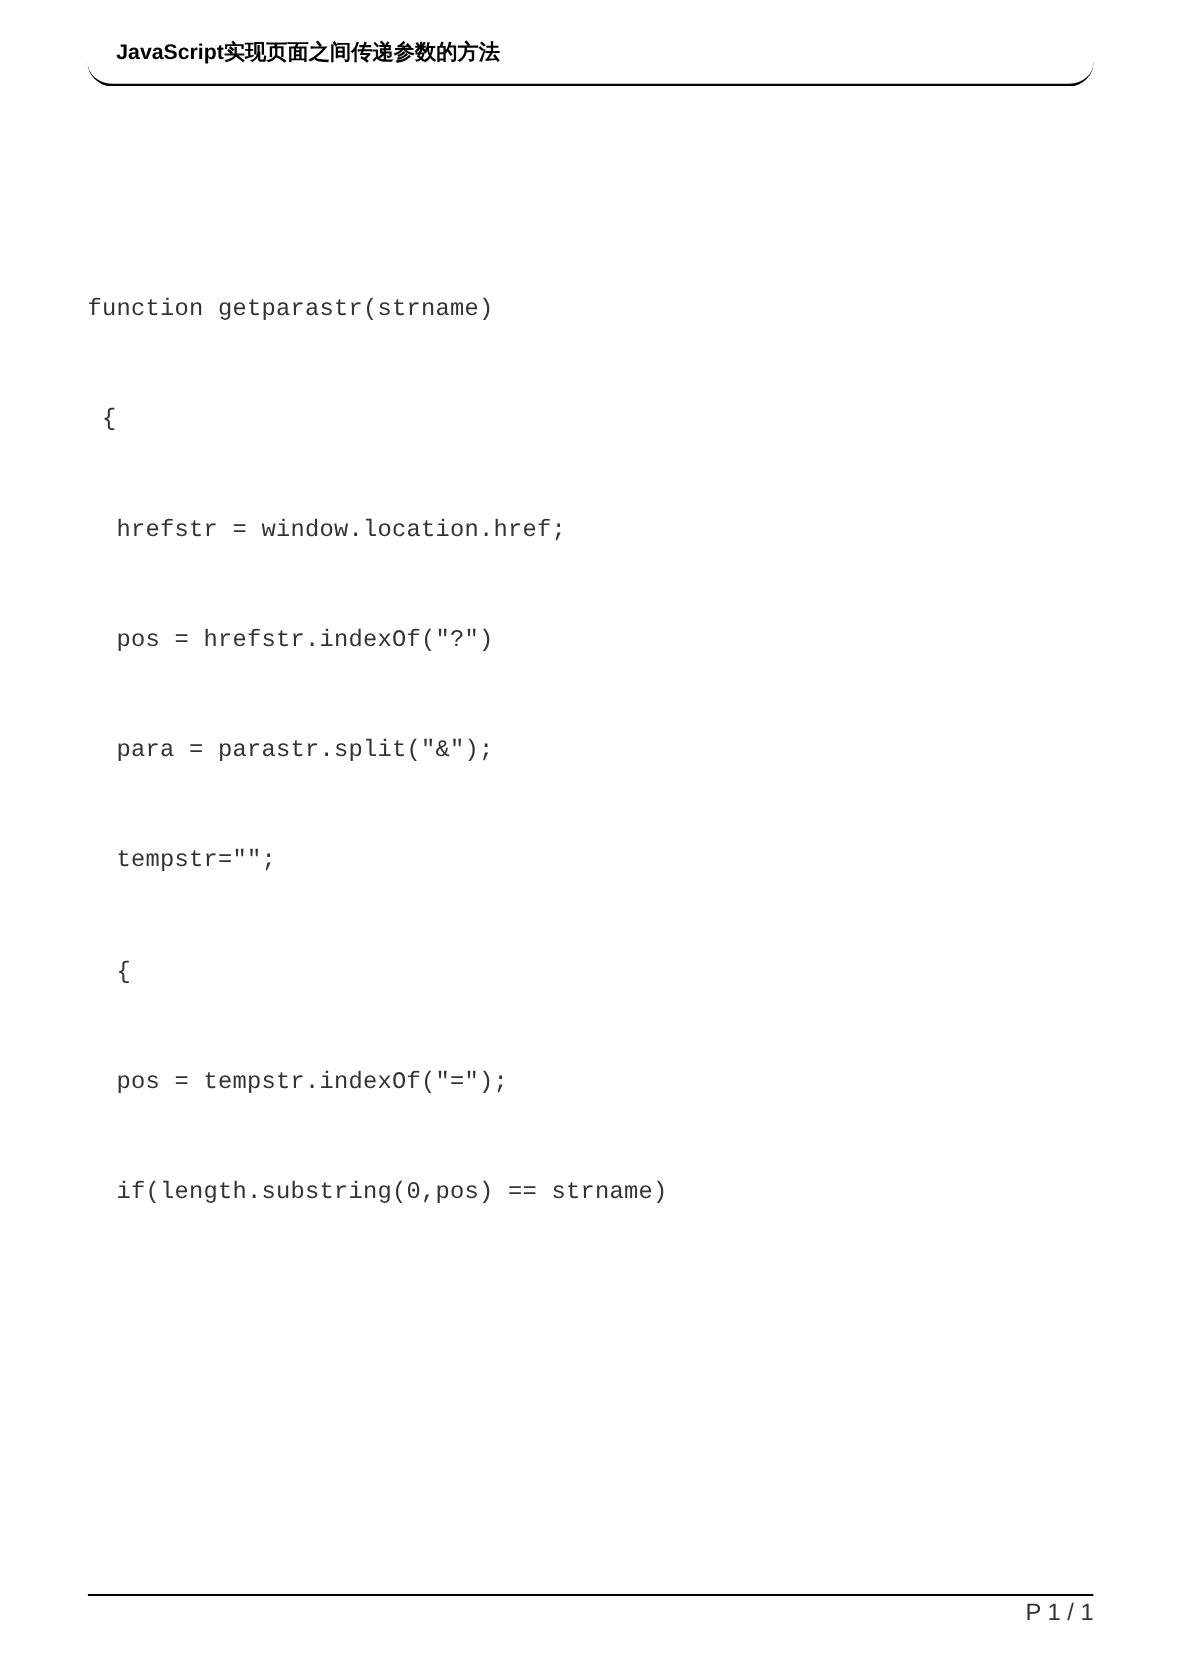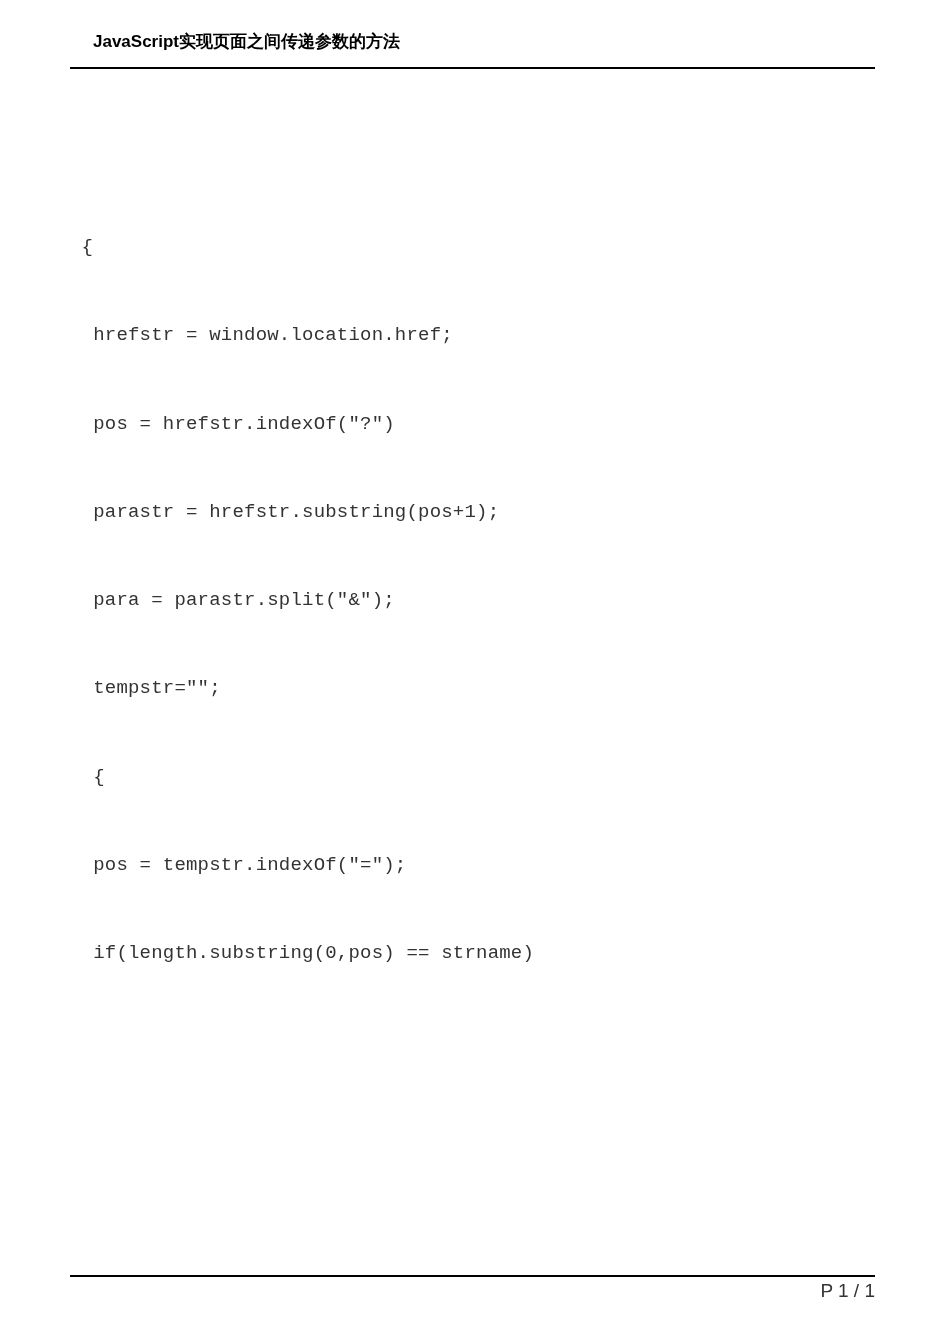--- a/index.html
+++ b/index.html
@@ -1,18 +1,19 @@
 <!DOCTYPE html>
 <html><head>
 <meta charset="utf-8">
 <style>
   * {
     margin: 0;
     padding: 0;
     box-sizing: border-box;
+    border-radius: 20px;
   }
   body {
     background: #fff;
     width: 945px;
     height: 1337px;
     position: relative;
     font-family: "Helvetica Neue", Arial, "Microsoft YaHei", sans-serif;
   }
   .page {
     padding: 30px 70px 0 70px;
@@ -61,24 +62,24 @@
 <body>
 
 <div class="page">
 
   <div class="header">
     <div class="header-title">JavaScript实现页面之间传递参数的方法</div>
   </div>
 
   <div class="content">
     <div class="code">
+      <div>function getparastr(strname)</div>
       <div> {</div>
       <div>  hrefstr = window.location.href;</div>
       <div>  pos = hrefstr.indexOf("?")</div>
-      <div>  parastr = hrefstr.substring(pos+1);</div>
       <div>  para = parastr.split("&amp;");</div>
       <div>  tempstr="";</div>
       <div>  {</div>
       <div>  pos = tempstr.indexOf("=");</div>
       <div>  if(length.substring(0,pos) == strname)</div>
       
       
       
       
       

